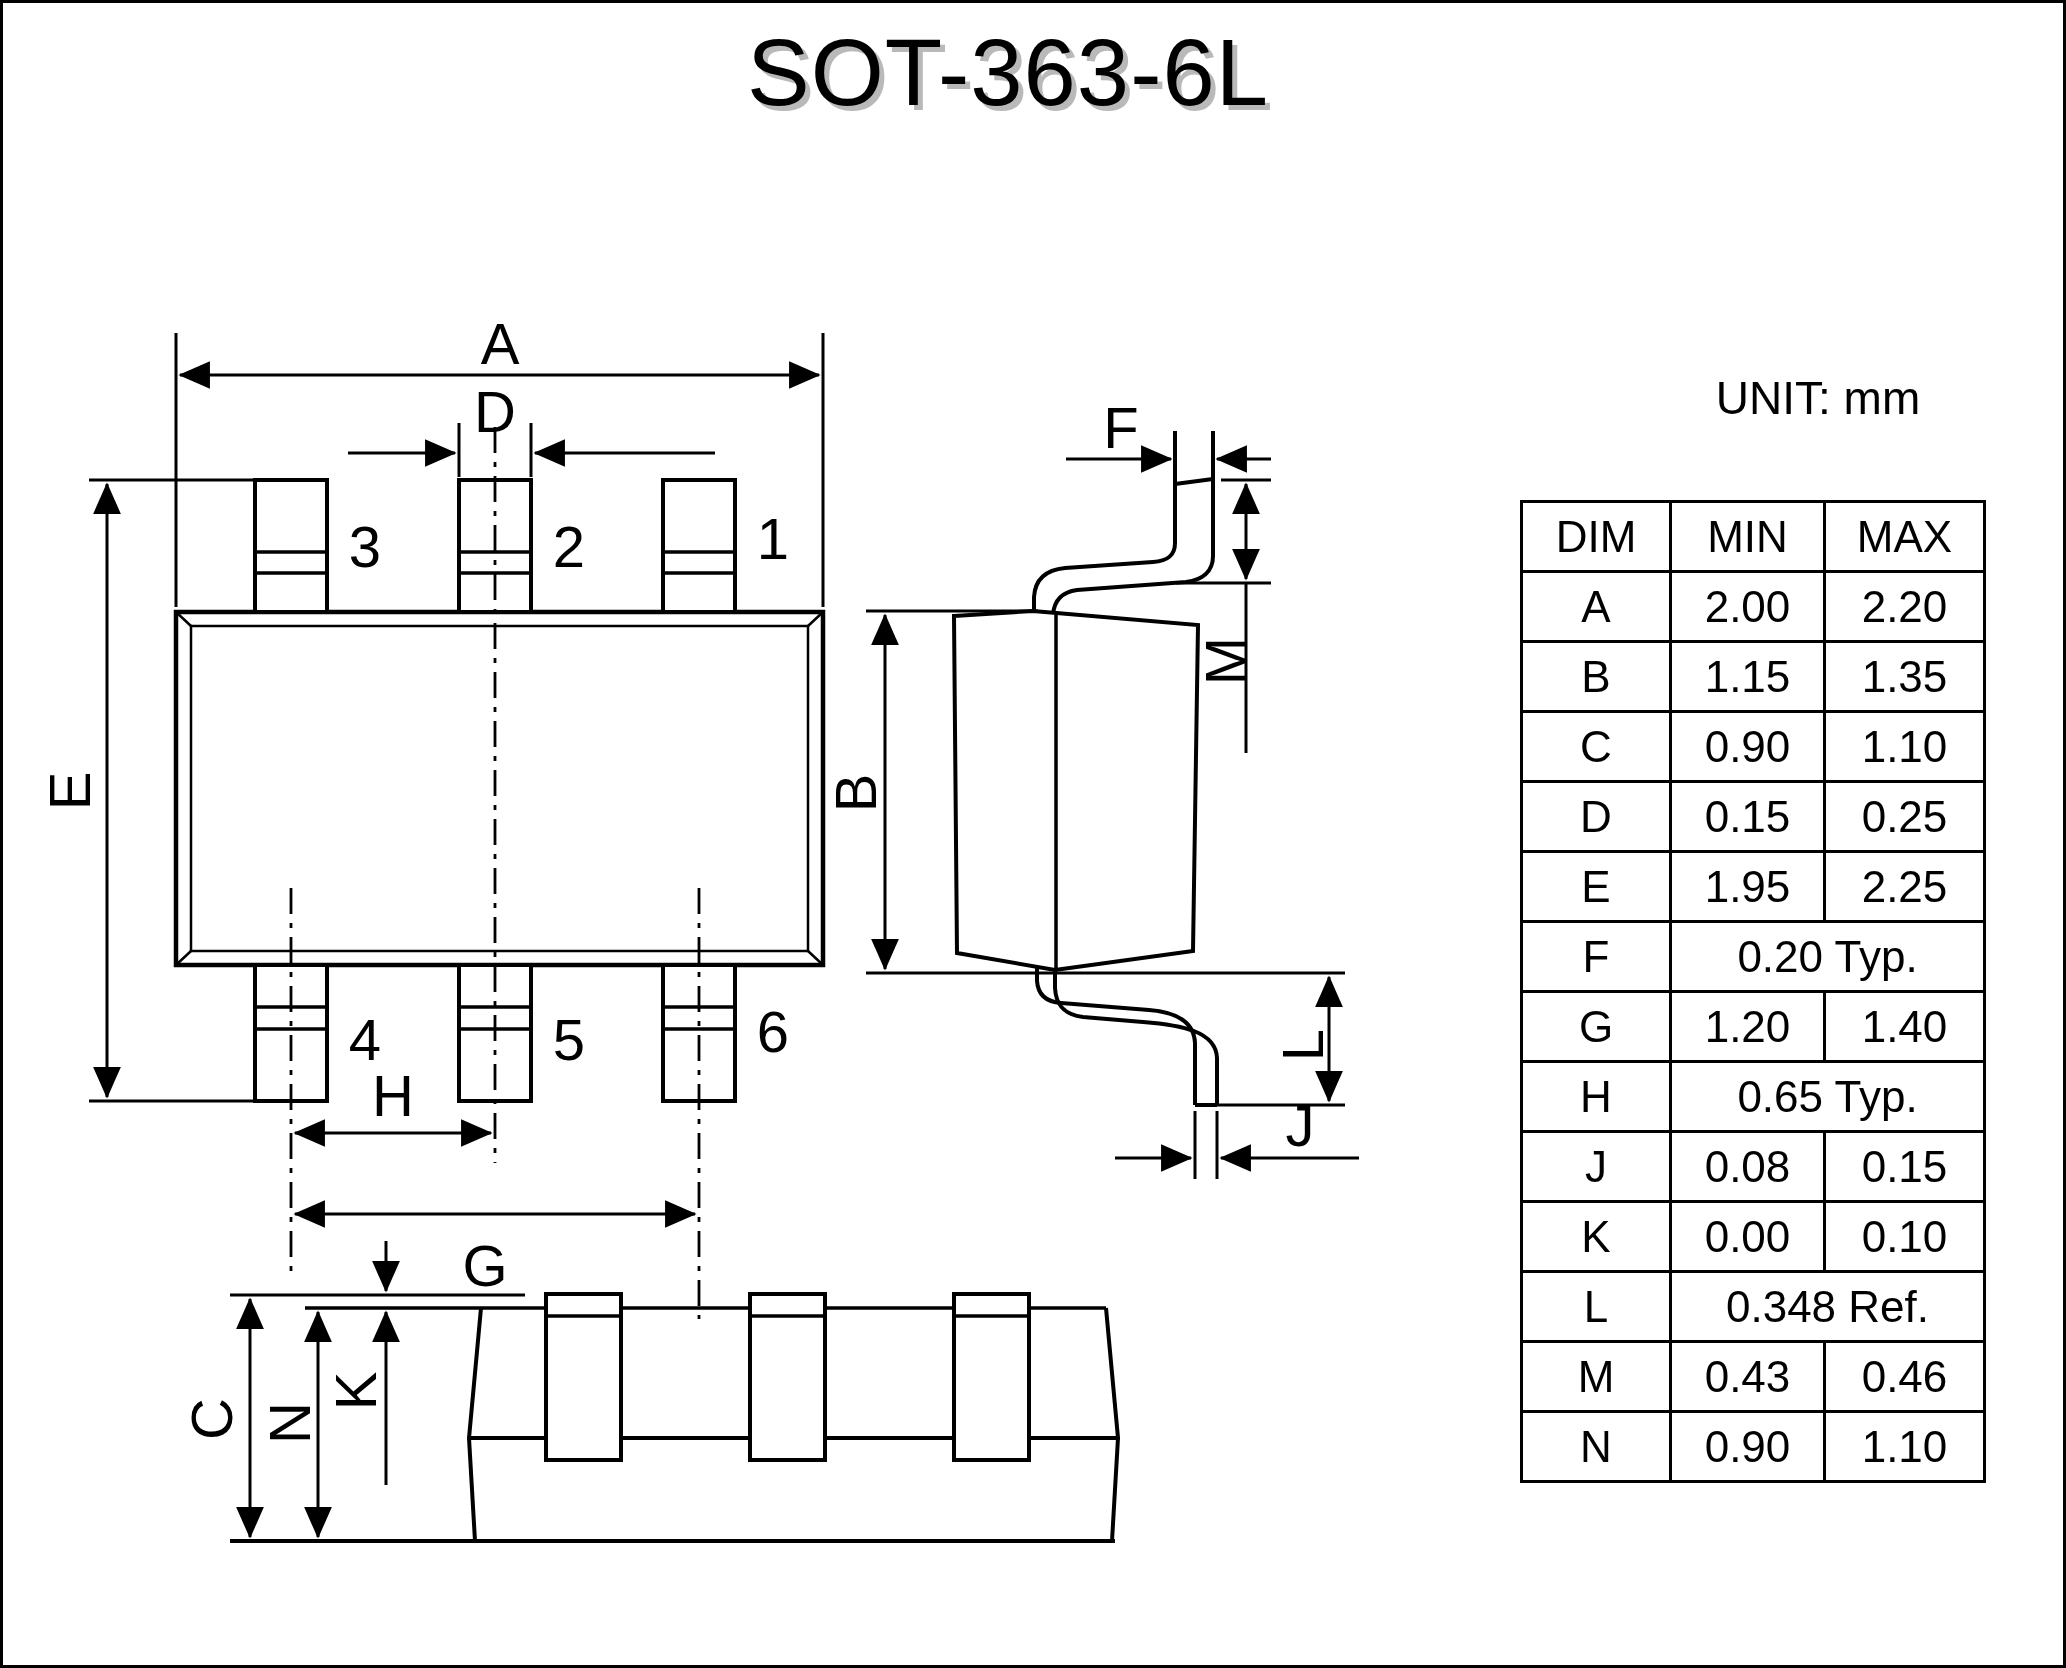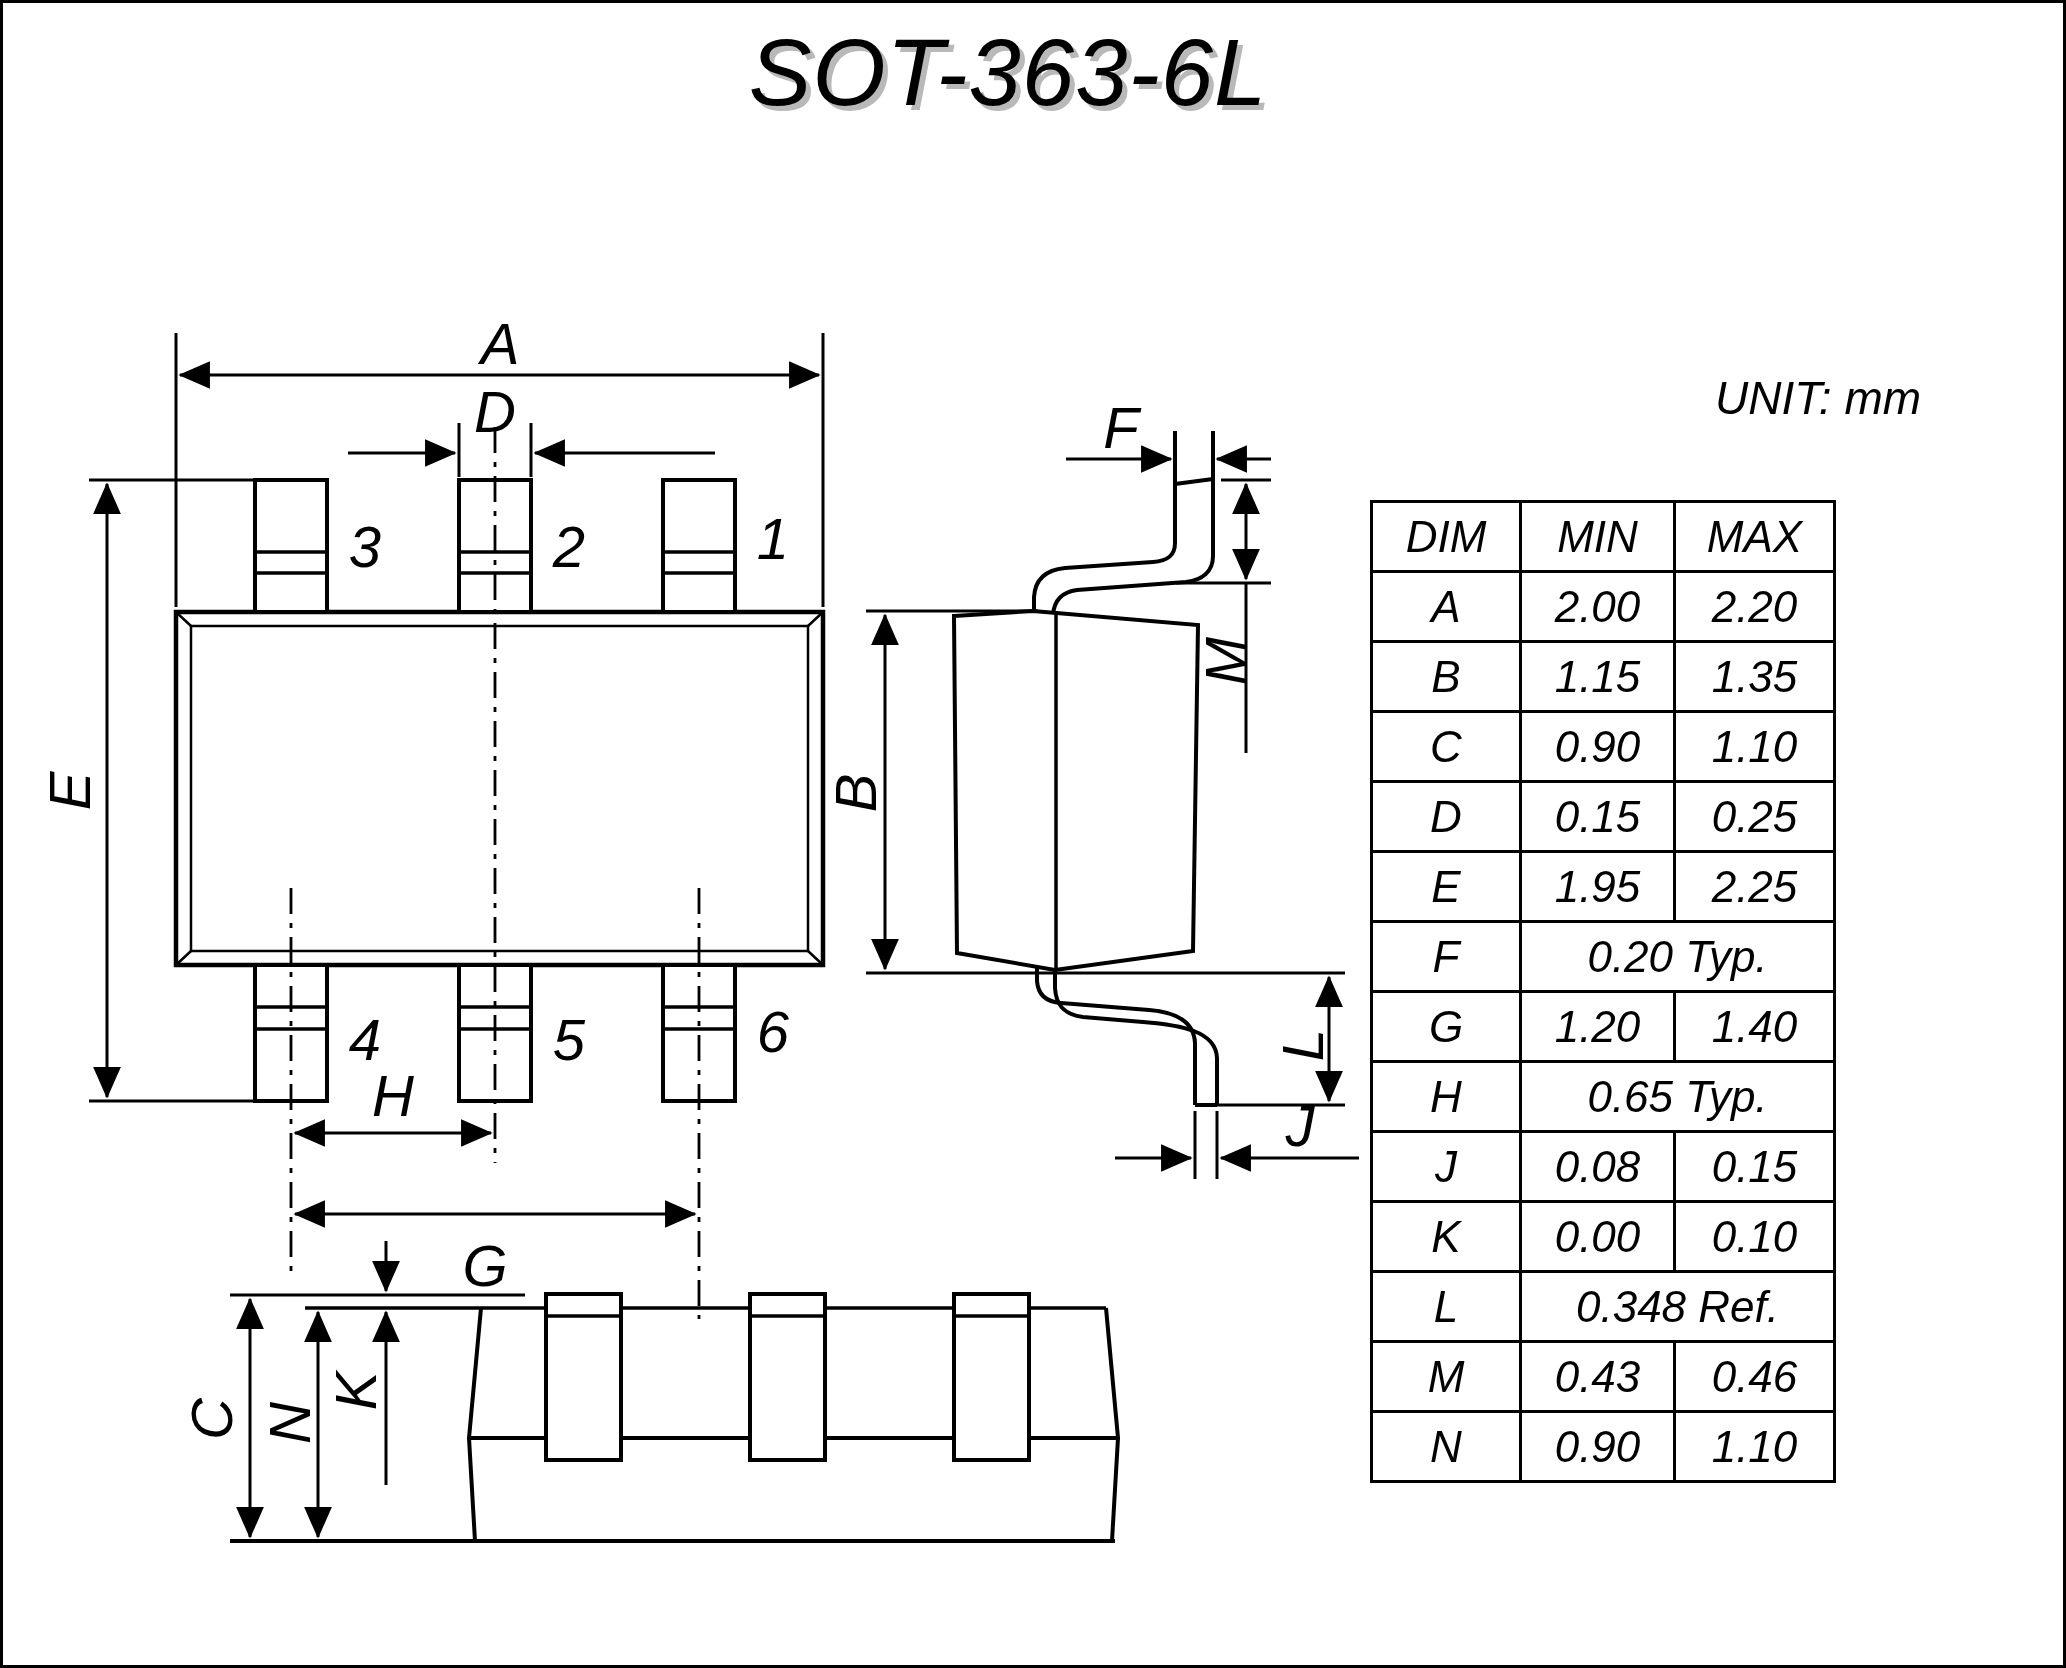--- a/index.html
+++ b/index.html
@@ -7,40 +7,39 @@
   body {
     width:2066px; height:1668px;
     font-family:"Liberation Sans", sans-serif;
     color:#1a1a1a;
     position:relative; overflow:hidden;
   }
   .page {
     position:absolute; inset:0;
     border:3px solid #000;
     background:#fff;
-    font-style:italic;
   }
   .title {
     position:absolute; left:555px; top:16px; width:900px;
     text-align:center;
     font-size:94px; letter-spacing:1px;
     color:#000;
     text-shadow:5px 5px 0 #b9b9b9;
     white-space:nowrap;
   }
   .unit-label {
     position:absolute; left:1615px; top:368px; width:400px;
     text-align:center;
     font-size:46px; color:#000;
     white-space:nowrap;
   }
   svg.drawing { position:absolute; left:0; top:0; }
 
   
-  .dim-table-wrap { position:absolute; left:1367px; top:497px; }
+  .dim-table-wrap { position:absolute; left:1517px; top:497px; }
   table.dim-table {
     border-collapse:collapse;
     table-layout:fixed;
     background:#fff;
   }
   table.dim-table td, table.dim-table th {
     border:3px solid #000;
     font-size:44px; font-weight:normal;
     text-align:center; vertical-align:middle;
     padding:0;

